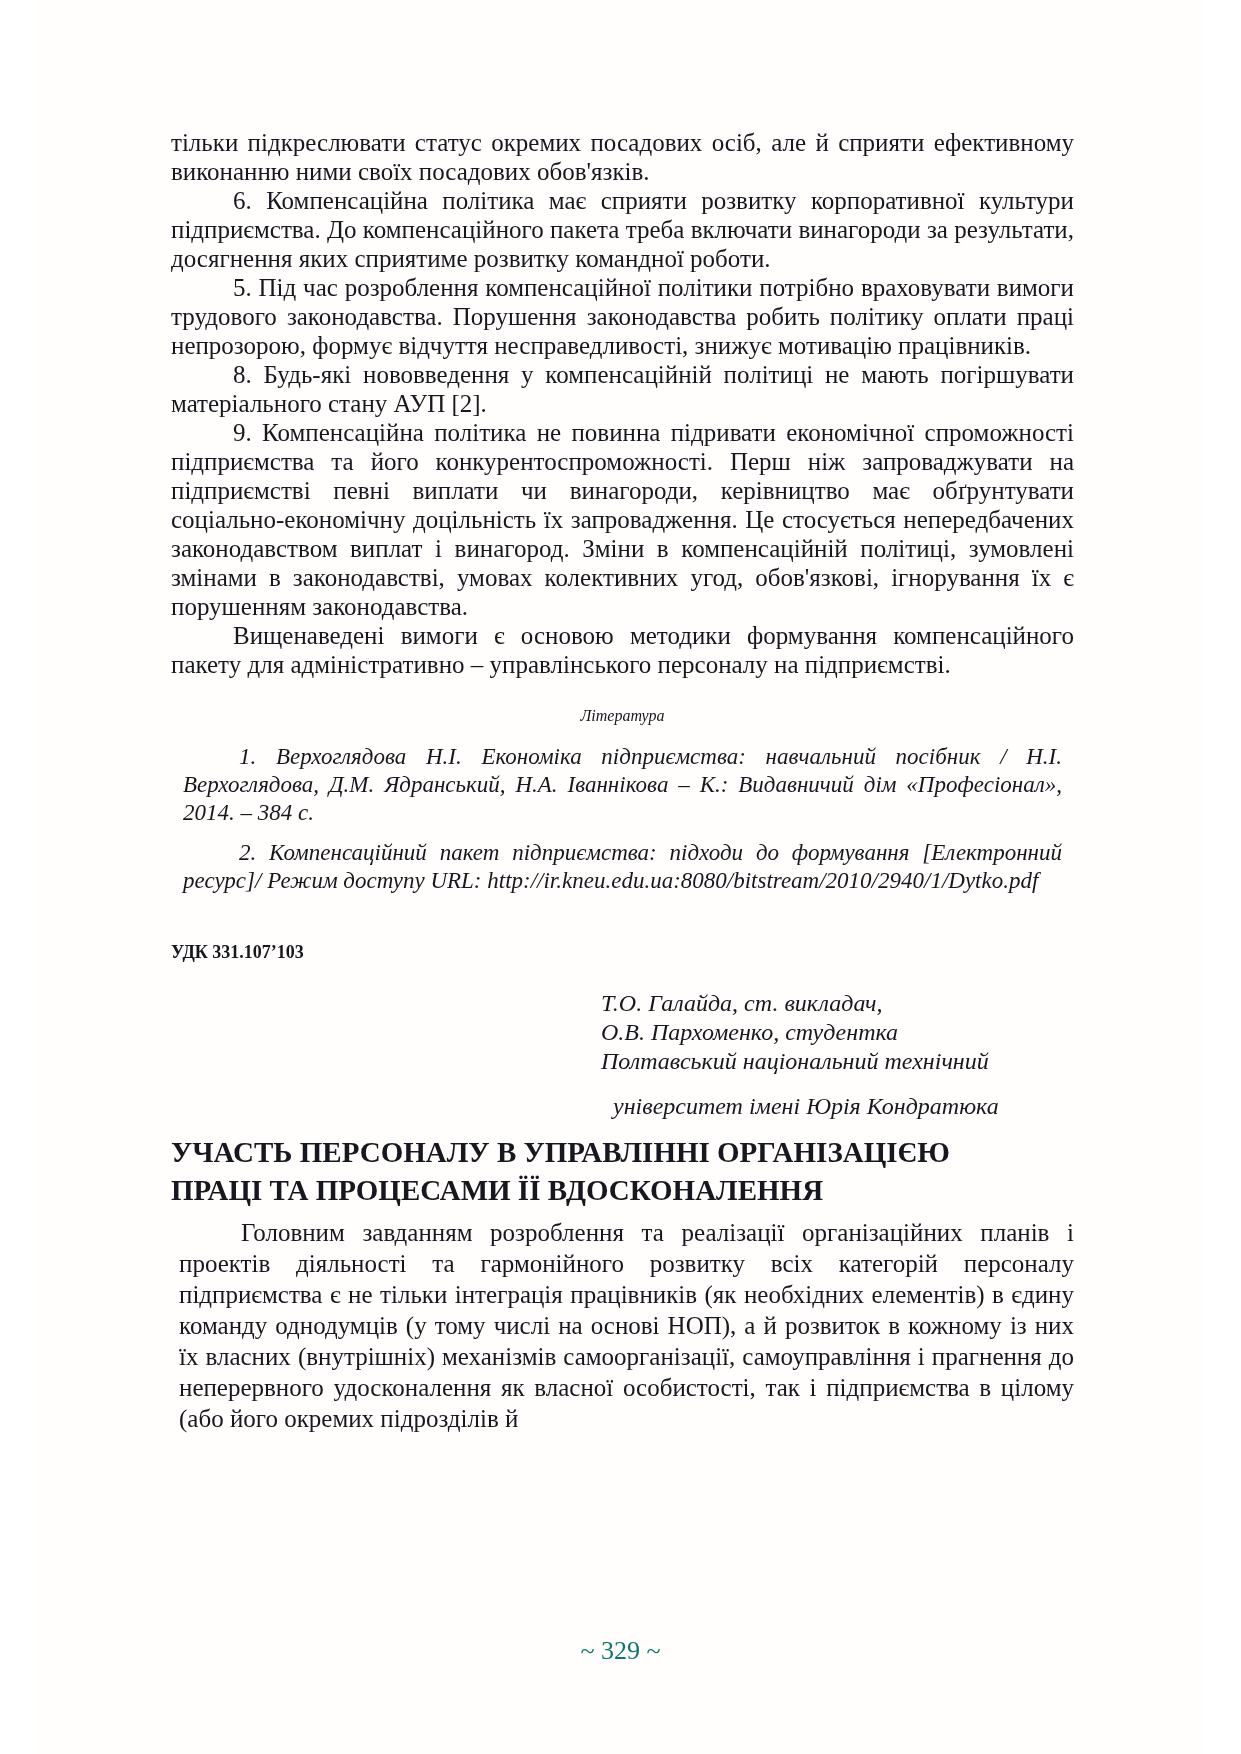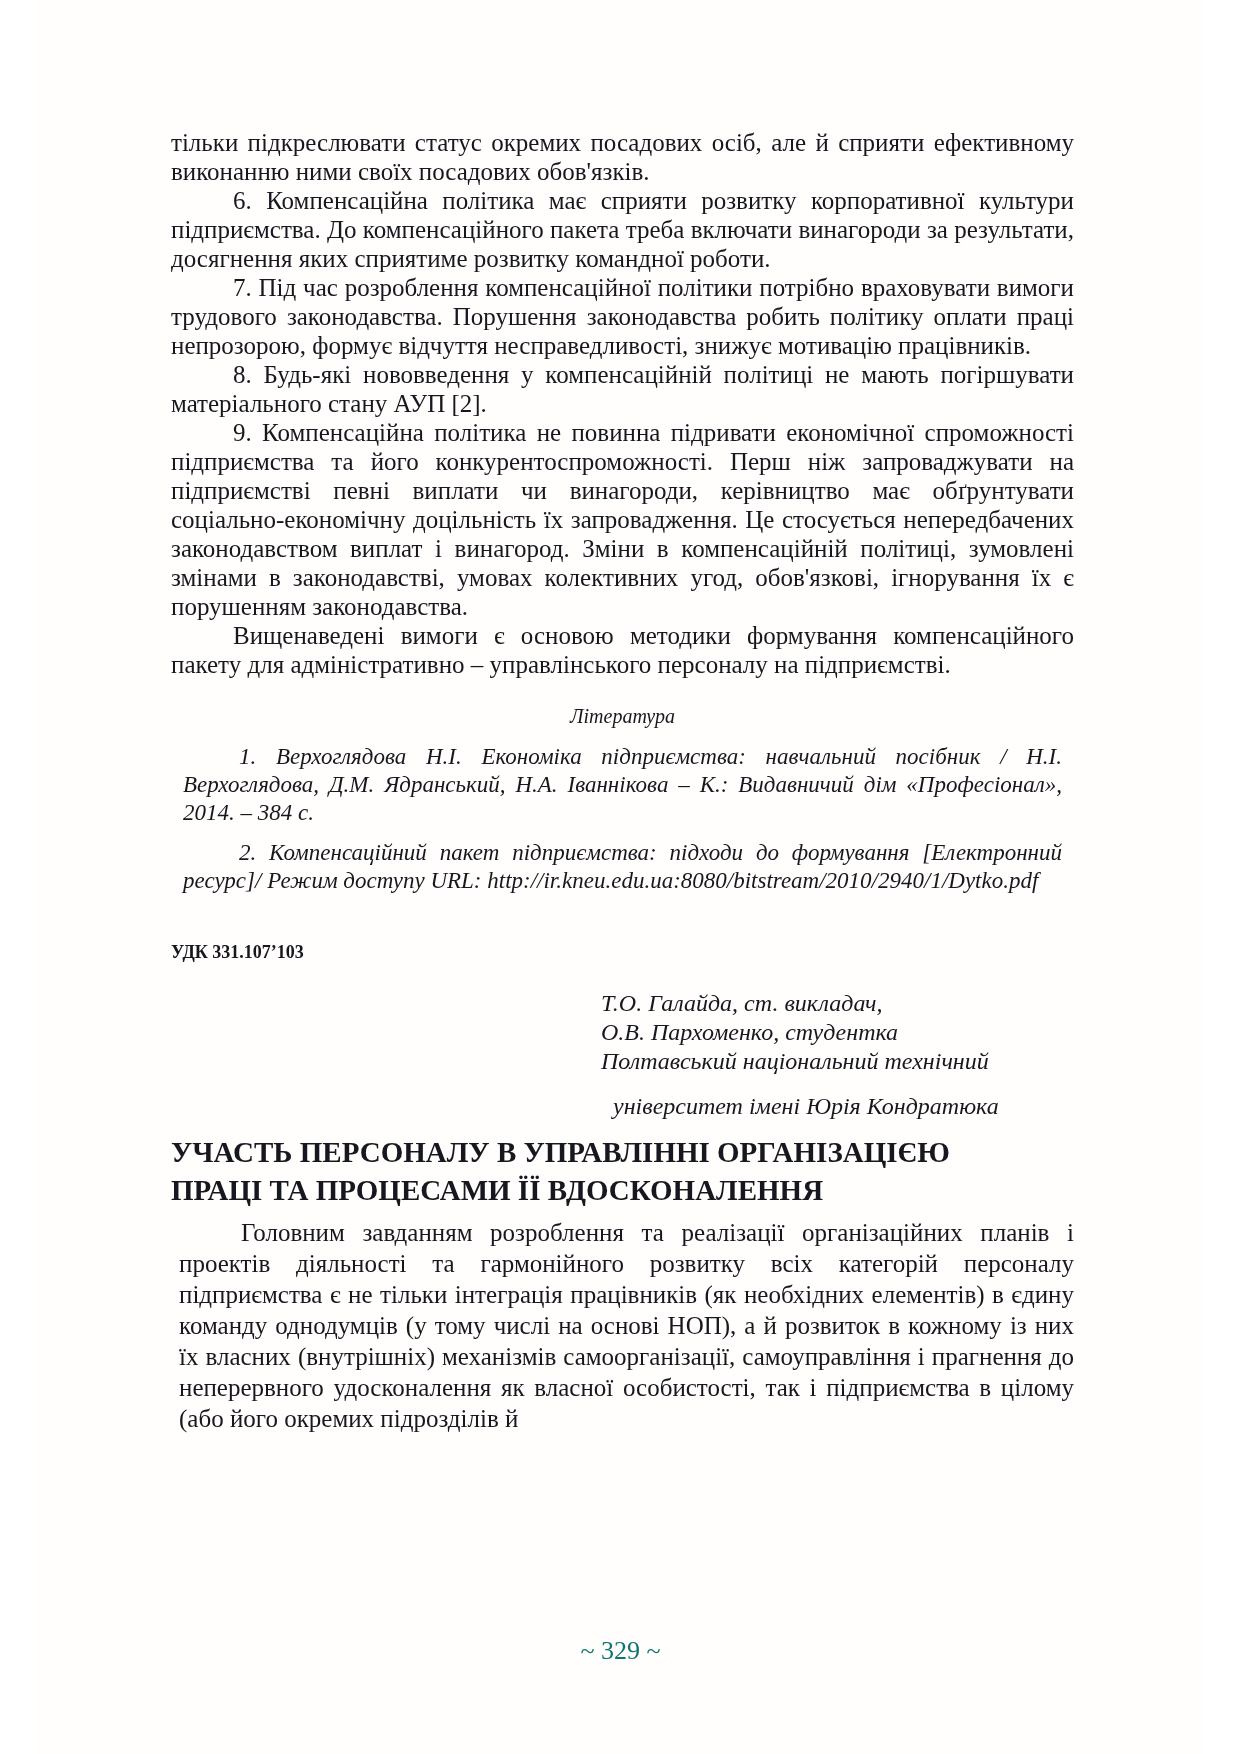--- a/index.html
+++ b/index.html
@@ -28,21 +28,21 @@
   }
   .main-text p.no-indent {
     text-indent: 0;
   }
   .lit-section {
     margin-top: 22px;
   }
   .lit-heading {
     text-align: center;
     font-style: italic;
-    font-size: 20px;
+    font-size: 16px;
     line-height: 30px;
     margin-bottom: 2px;
   }
   .lit-item {
     margin: 12px;
     font-style: italic;
     font-size: 23px;
     line-height: 28px;
     text-align: justify;
     text-indent: 56px;
@@ -96,21 +96,21 @@
   }
 </style>
 </head>
 <body>
 
 <div class="page">
 
   <div class="main-text">
     <p class="no-indent">тільки підкреслювати статус окремих посадових осіб, але й сприяти ефективному виконанню ними своїх посадових обов'язків.</p>
     <p>6. Компенсаційна політика має сприяти розвитку корпоративної культури підприємства. До компенсаційного пакета треба включати винагороди за результати, досягнення яких сприятиме розвитку командної роботи.</p>
-    <p>7. Під час розроблення компенсаційної політики потрібно враховувати вимоги трудового законодавства. Порушення законодавства робить політику оплати праці непрозорою, формує відчуття несправедливості, знижує мотивацію працівників.</p>
+    <p>5. Під час розроблення компенсаційної політики потрібно враховувати вимоги трудового законодавства. Порушення законодавства робить політику оплати праці непрозорою, формує відчуття несправедливості, знижує мотивацію працівників.</p>
     <p>8. Будь-які нововведення у компенсаційній політиці не мають погіршувати матеріального стану АУП [2].</p>
     <p>9. Компенсаційна політика не повинна підривати економічної спроможності підприємства та його конкурентоспроможності. Перш ніж запроваджувати на підприємстві певні виплати чи винагороди, керівництво має обґрунтувати соціально-економічну доцільність їх запровадження. Це стосується непередбачених законодавством виплат і винагород. Зміни в компенсаційній політиці, зумовлені змінами в законодавстві, умовах колективних угод, обов'язкові, ігнорування їх є порушенням законодавства.</p>
     <p>Вищенаведені вимоги є основою методики формування компенсаційного пакету для адміністративно – управлінського персоналу на підприємстві.</p>
   </div>
 
   <div class="lit-section">
     <div class="lit-heading">Література</div>
     <p class="lit-item">1. Верхоглядова Н.І.  Економіка підприємства: навчальний посібник / Н.І. Верхоглядова, Д.М. Ядранський, Н.А. Іваннікова – К.: Видавничий дім «Професіонал», 2014. – 384 с.</p>
     <p class="lit-item">2. Компенсаційний пакет підприємства: підходи до формування [Електронний ресурс]/ Режим доступу URL: http://ir.kneu.edu.ua:8080/bitstream/2010/2940/1/Dytko.pdf</p>
   </div>

